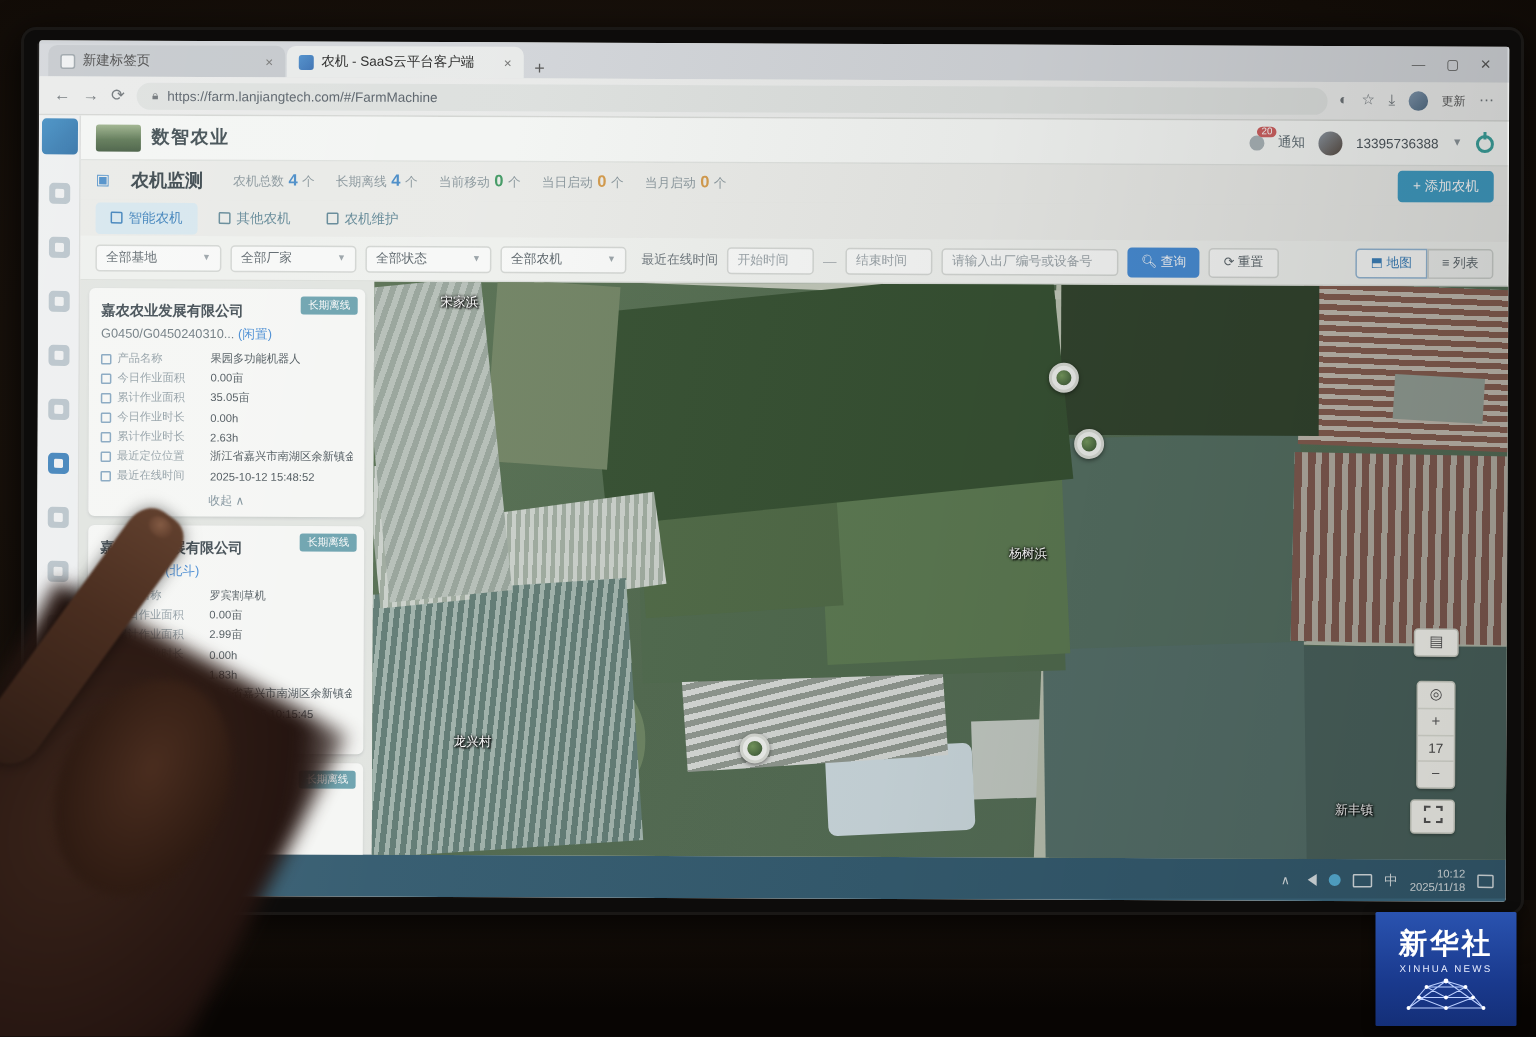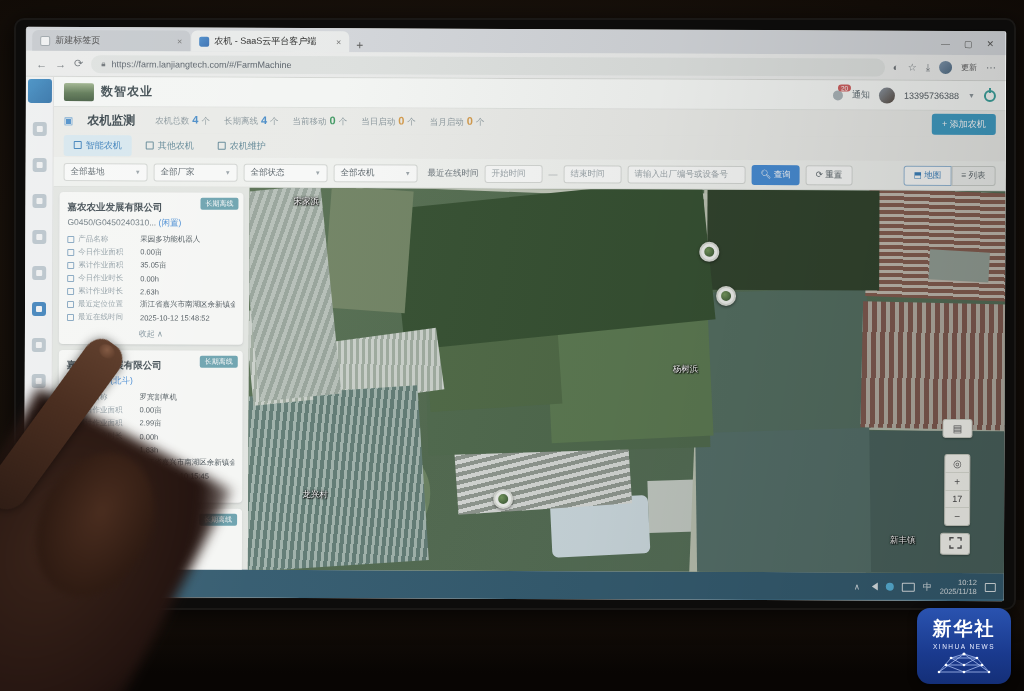--- a/index.html
+++ b/index.html
@@ -159,21 +159,21 @@
     background:linear-gradient(175deg,#61402e 0%, #4a2e20 40%, #2f1d15 100%);
     border-radius:20px 20px 26px 26px / 24px 24px 30px 30px;
     transform:rotate(36deg); transform-origin:50% 0%; filter:blur(.6px);
     box-shadow:0 0 10px rgba(0,0,0,.5); }
   .fingernail { position:absolute; left:11px; top:3px; width:17px; height:13px; border-radius:50%;
     background:radial-gradient(circle at 45% 40%, #8a6048, #5c3b2a 85%); opacity:.85; }
 
   
   .xinhua { position:absolute; left:917px; top:608px; width:94px; height:76px; z-index:70;
     background:linear-gradient(180deg,#2a53b0 0%, #1a3a8e 60%, #142f78 100%);
-    border-radius:13px; display:flex; flex-direction:column; align-items:center; padding-top:8px;
+    border-radius:1px; display:flex; flex-direction:column; align-items:center; padding-top:8px;
     box-shadow:0 2px 8px rgba(0,0,0,.6); }
   .xh-cn { color:#fff; font-size:19px; font-weight:bold; letter-spacing:2px; font-family:"Liberation Serif","DejaVu Serif",serif; }
   .xh-en { color:#e8edff; font-size:6.5px; letter-spacing:1.5px; margin-top:1px; }
 </style>
 </head>
 <body>
 
 <div class="photo">
   <div class="desk"></div>
 

